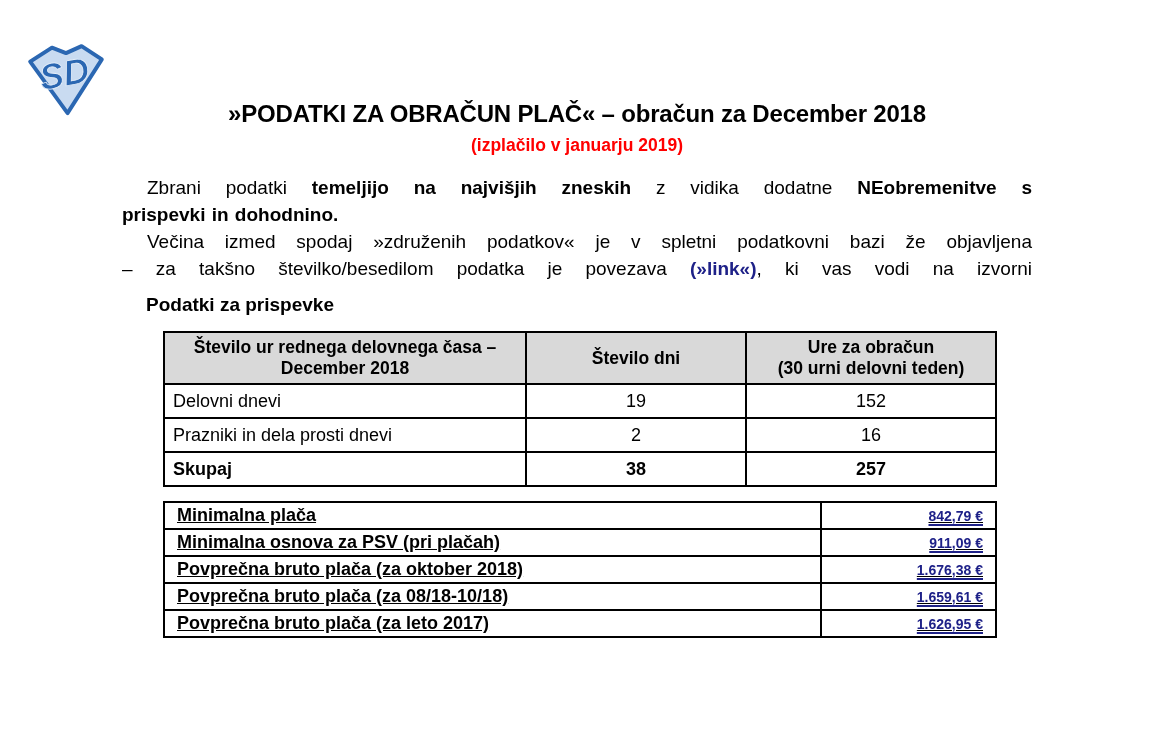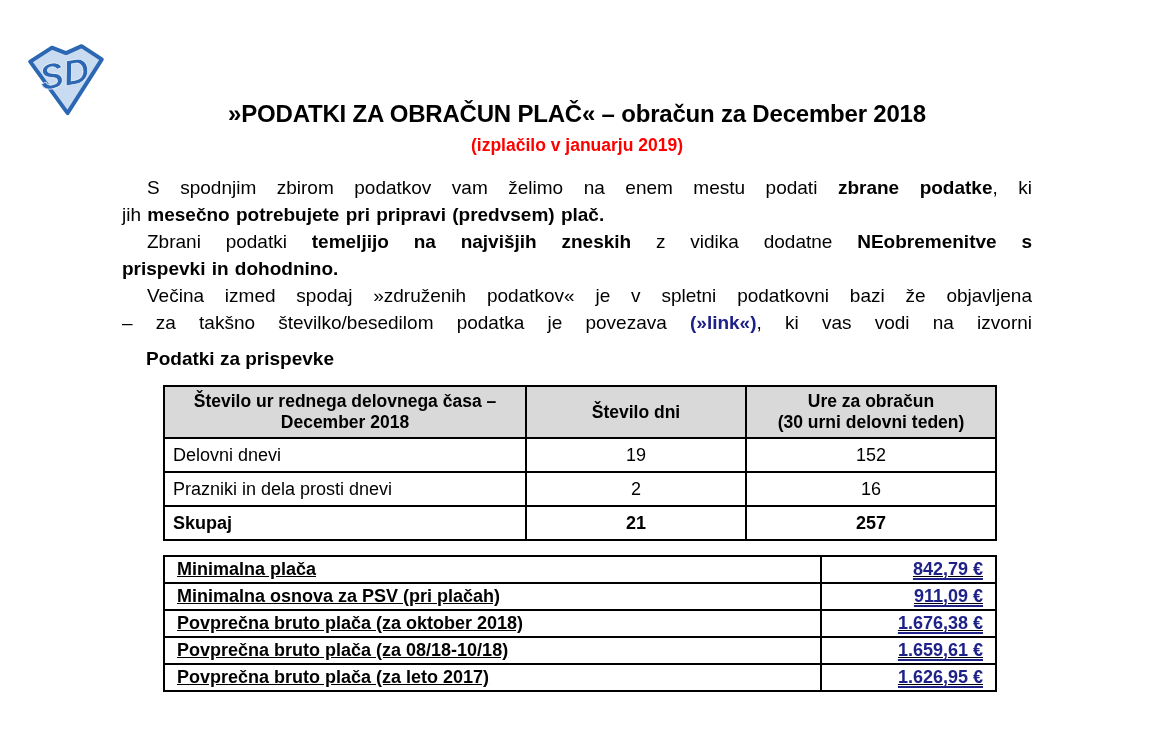--- a/index.html
+++ b/index.html
@@ -49,42 +49,38 @@
   }
   .cell-left { text-align:left; }
   .cell-center { text-align:center; }
   .bold-row td { font-weight:bold; }
 
   .amounts { margin:14px 0 0 41px; width:832px; }
   .amounts td { height:27px; vertical-align:middle; padding:0 12px;text-decoration:underline; }
   .amounts .label { font-size:18px; font-weight:bold; text-align:left; }
   .amounts .value { text-align:right; }
   a.amount {
-    color:#1E2188; font-size:18px; font-weight:bold;
+    color:#1E2188; font-size:14px; font-weight:bold;
     text-decoration:underline; text-decoration-thickness:2px;
     text-underline-offset:3px; cursor:pointer;
   }
 </style>
 </head>
 <body>
 
 <svg class="logo" viewBox="0 0 100 95" aria-hidden="true">
   <path d="M4 24 L32 6 L50 13 L70 4 L96 21 L52 90 Z" fill="#C9DBF1" stroke="#2B67B2" stroke-width="5" stroke-linejoin="round"></path>
   <text x="49" y="55" font-size="46" font-weight="bold" font-style="italic" font-family="Liberation Sans, sans-serif" fill="#2B67B2" stroke="#E8F0FA" stroke-width="1" text-anchor="middle" transform="rotate(-10 50 45)">SD</text>
 </svg>
 
 <div class="content">
   <div class="title">»PODATKI ZA OBRAČUN PLAČ« – obračun za December 2018</div>
   <div class="subtitle">(izplačilo v januarju 2019)</div>
 
   <div class="paragraphs">
-      <div class="para">
-        <div class="jline indent"><span>S spodnjim zbirom podatkov vam želimo na enem mestu podati </span><span class="seg-b">zbrane podatke</span><span>, ki</span></div>
-        <div class="jline lastline"><span>jih </span><span class="seg-b">mesečno potrebujete pri pripravi (predvsem) plač.</span></div>
-      </div>
       <div class="para">
         <div class="jline indent"><span>Zbrani podatki </span><span class="seg-b">temeljijo na najvišjih zneskih</span><span> z vidika dodatne </span><span class="seg-b">NEobremenitve s</span></div>
         <div class="jline lastline"><span class="seg-b">prispevki in dohodnino.</span></div>
       </div>
       <div class="para">
         <div class="jline indent"><span>Večina izmed spodaj »združenih podatkov« je v spletni podatkovni bazi že objavljena</span></div>
         <div class="jline"><span>– za takšno številko/besedilom podatka je povezava </span><span class="seg-link">(»link«)</span><span>, ki vas vodi na izvorni</span></div>
       </div>
     </div>
 
@@ -111,21 +107,21 @@
           <td class="cell-center">19</td>
           <td class="cell-center">152</td>
         </tr>
         <tr>
           <td class="cell-left">Prazniki in dela prosti dnevi</td>
           <td class="cell-center">2</td>
           <td class="cell-center">16</td>
         </tr>
         <tr class="bold-row">
           <td class="cell-left">Skupaj</td>
-          <td class="cell-center">21</td>
+          <td class="cell-center">38</td>
           <td class="cell-center">257</td>
         </tr>
       </tbody>
   </table>
 
   <table class="amounts">
     <colgroup>
         <col style="width:657px">
         <col style="width:175px">
       </colgroup>

